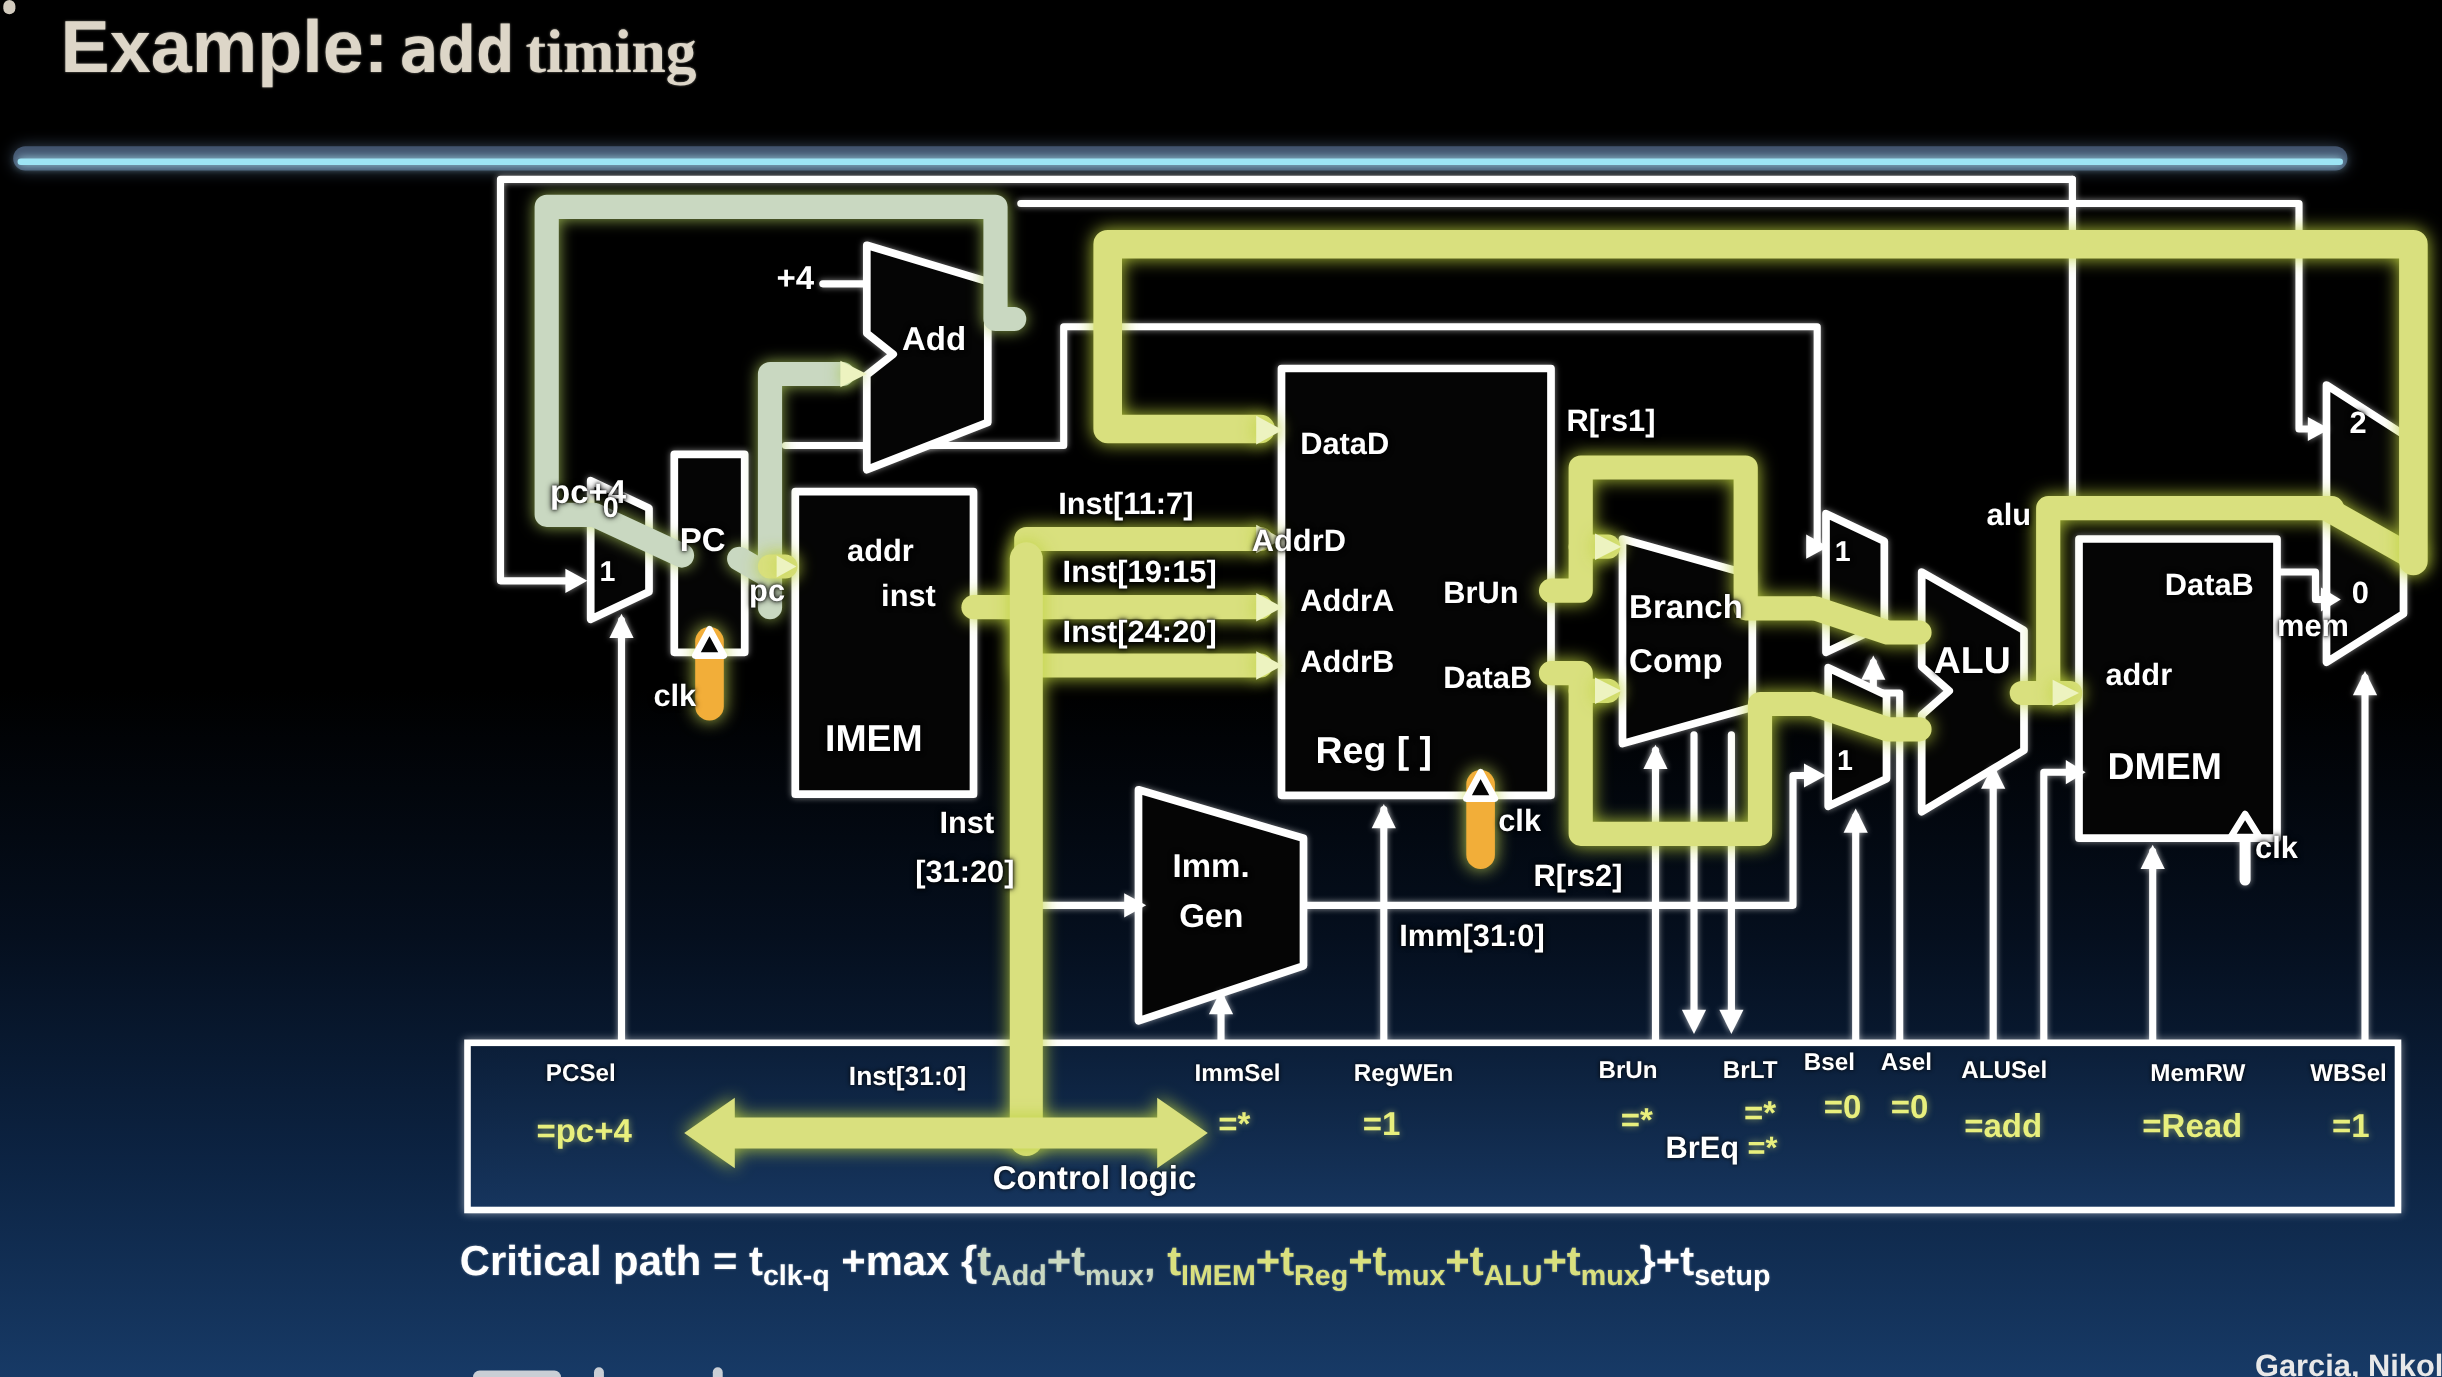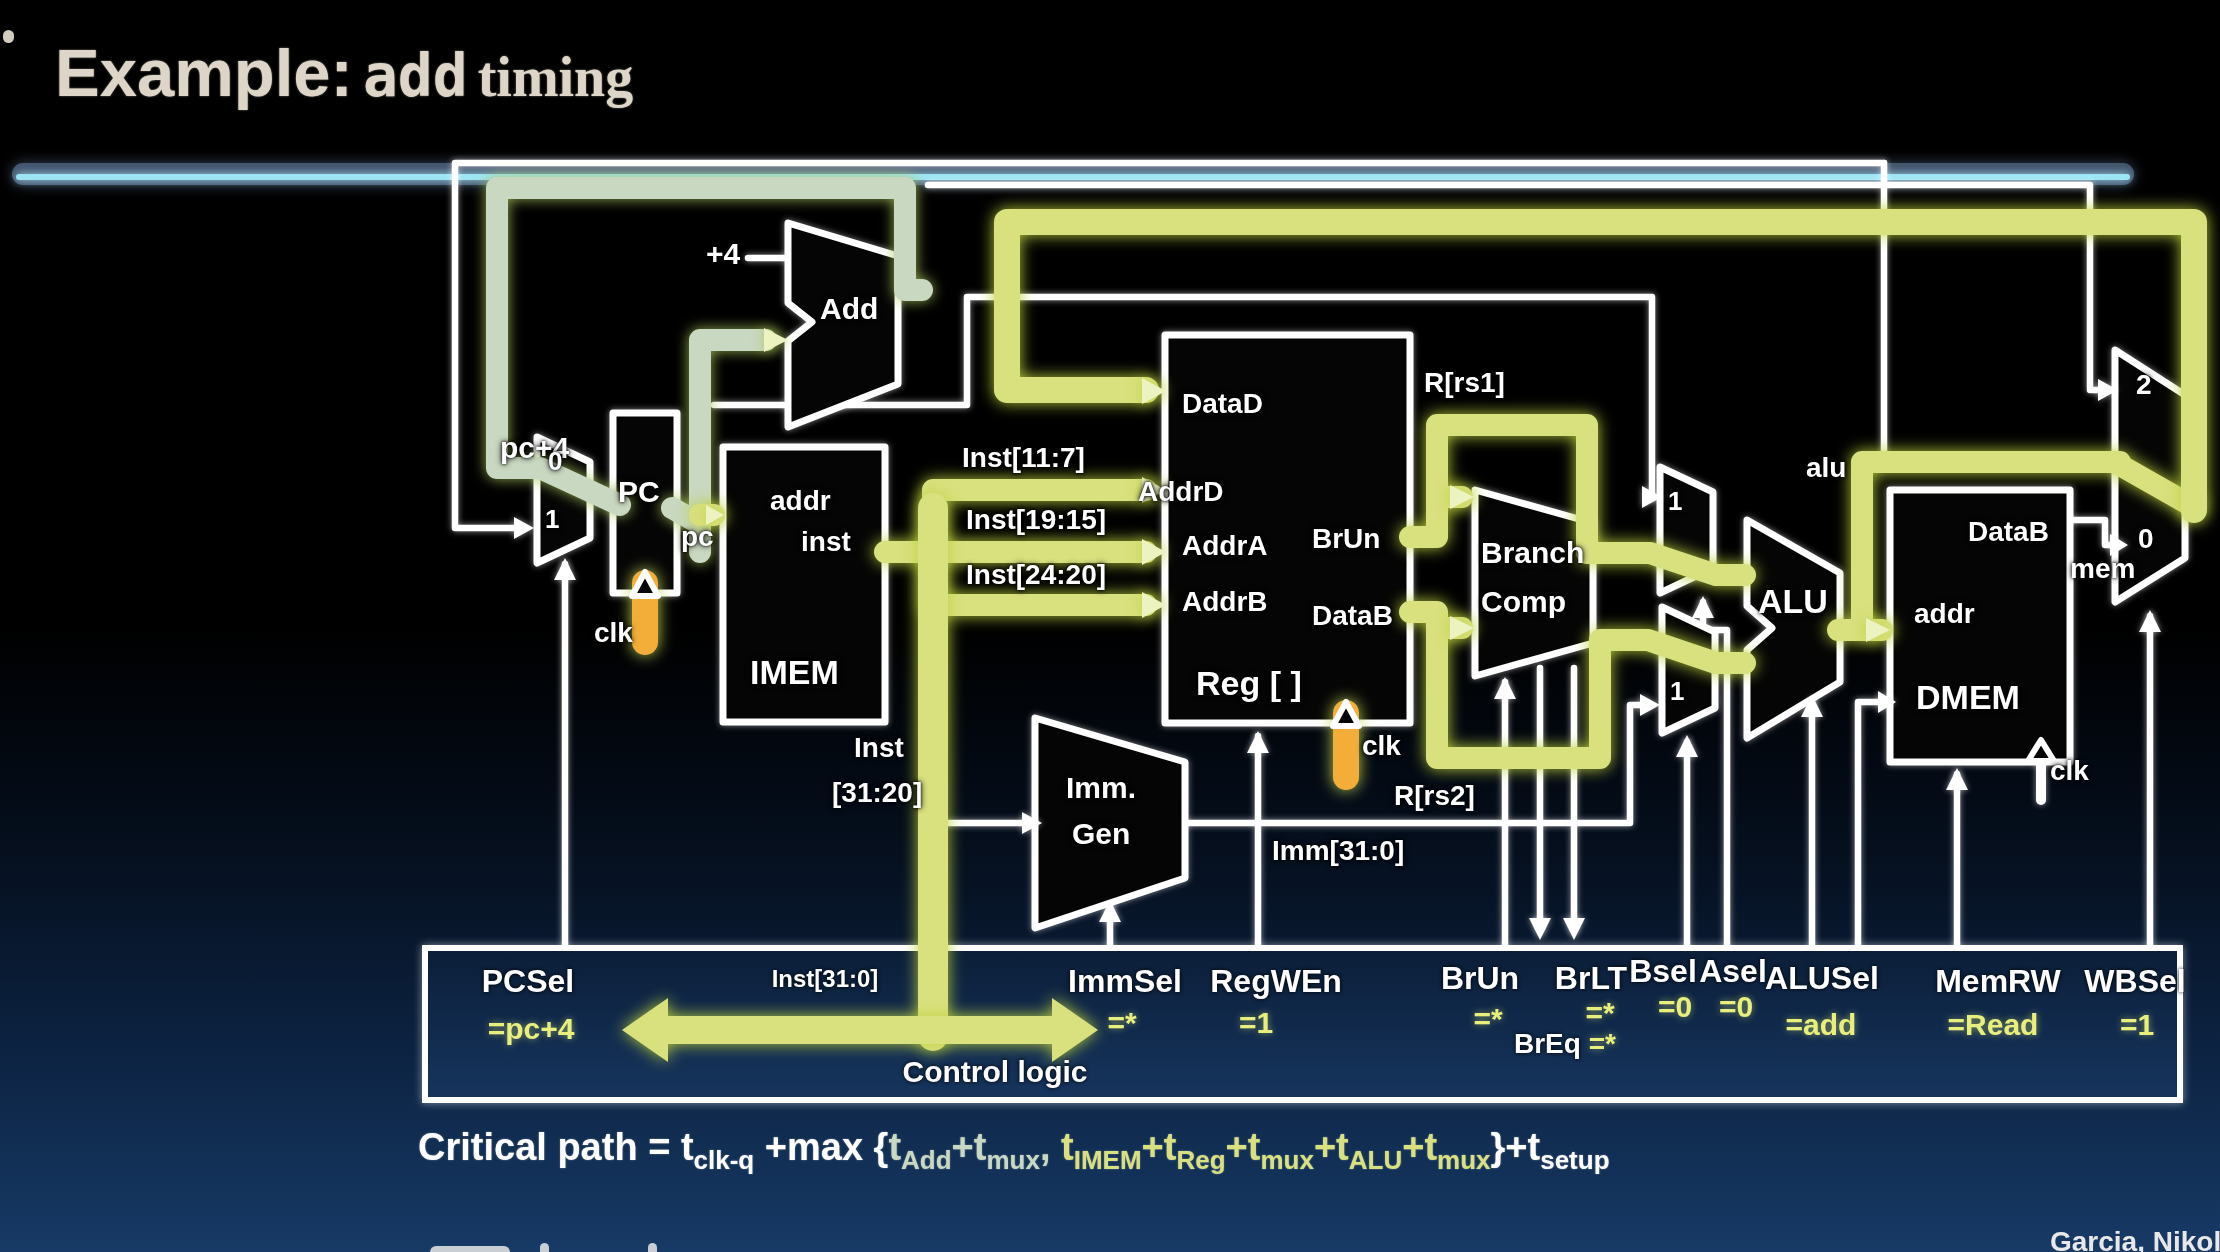--- a/index.html
+++ b/index.html
@@ -1,21 +1,21 @@
 <!DOCTYPE html>
 <html><head>
 <meta charset="utf-8">
 <style>
   html,body{margin:0;padding:0;background:#000;}
   #stage{
     position:relative;width:2220px;height:1252px;overflow:hidden;
     font-family:"Liberation Sans",sans-serif;
     background:linear-gradient(180deg,#000 0%,#000 50%,#050f1e 68%,#0c2342 84%,#173a66 100%);
   }
-  .abs{position:absolute;margin-top:30px;}
+  .abs{position:absolute;}
   #title{left:55px;top:4px;display:flex;align-items:baseline;color:#ddd6c8;
     text-shadow:0 0 2px rgba(230,225,210,.6);white-space:pre;}
   #title .t1{font-size:67px;font-weight:bold;letter-spacing:0px;}
   #title .t2{font-family:"DejaVu Sans Mono",monospace;font-size:58px;font-weight:bold;padding:0 10px;}
   #title .t3{font-size:56px;font-weight:bold;font-family:Liberation Serif, serif;}
   #divider-band{left:12px;top:133px;width:2122px;height:22px;background:#42546e;border-radius:11px;
     box-shadow:0 0 14px rgba(120,150,190,.45);}
   #divider-line{left:16px;top:144px;width:2114px;height:6px;background:#9de5f5;border-radius:3px;
     box-shadow:0 0 9px #aee9f8;}
   svg{position:absolute;left:0;top:0;}
@@ -29,21 +29,21 @@
   .paleg{filter:drop-shadow(0 0 7px rgba(170,200,90,.85));}
   .org{fill:#f2ae39;filter:drop-shadow(0 0 8px rgba(200,220,90,.95));}
   .ah-w{fill:#ffffff;}
   .ah-y{fill:#edf3c0;}
   .notch{fill:#050505;stroke:#fff;stroke-width:6;stroke-linejoin:round;}
   .lbl{position:absolute;color:#fff;font-weight:bold;font-size:28px;line-height:1.05;white-space:nowrap;
     text-shadow:0 0 6px #000,0 0 3px #000;}
   .lbl.big{font-size:34px;}
   .lbl.mid{font-size:30px;}
   .lbl.sm{font-size:26px;}
-  .csig{position:absolute;transform:translateX(-50%);color:#fff;font-weight:bold;font-size:32px;
+  .csig{position:absolute;transform:translateX(-50%);color:#fff;font-weight:bold;font-size:22px;
     white-space:nowrap;text-shadow:0 0 4px #000;}
   .cval{position:absolute;transform:translateX(-50%);color:#e8ef7d;font-weight:bold;font-size:30px;
     white-space:nowrap;text-shadow:0 0 7px rgba(230,240,120,.55);}
   #breq-row{position:absolute;left:1514px;top:1028px;font-weight:bold;font-size:28px;white-space:nowrap;}
   #breq-row .w{color:#fff;text-shadow:0 0 4px #000;}
   #breq-row .y{color:#e8ef7d;text-shadow:0 0 7px rgba(230,240,120,.55);}
   .formula{position:absolute;color:#fff;font-size:38px;font-weight:bold;white-space:nowrap;
     text-shadow:0 0 2px rgba(255,255,255,.4);}
   .formula sub{font-size:26px;font-weight:bold;vertical-align:-9px;line-height:0;}
   .fp{color:#c9d8c1;}

